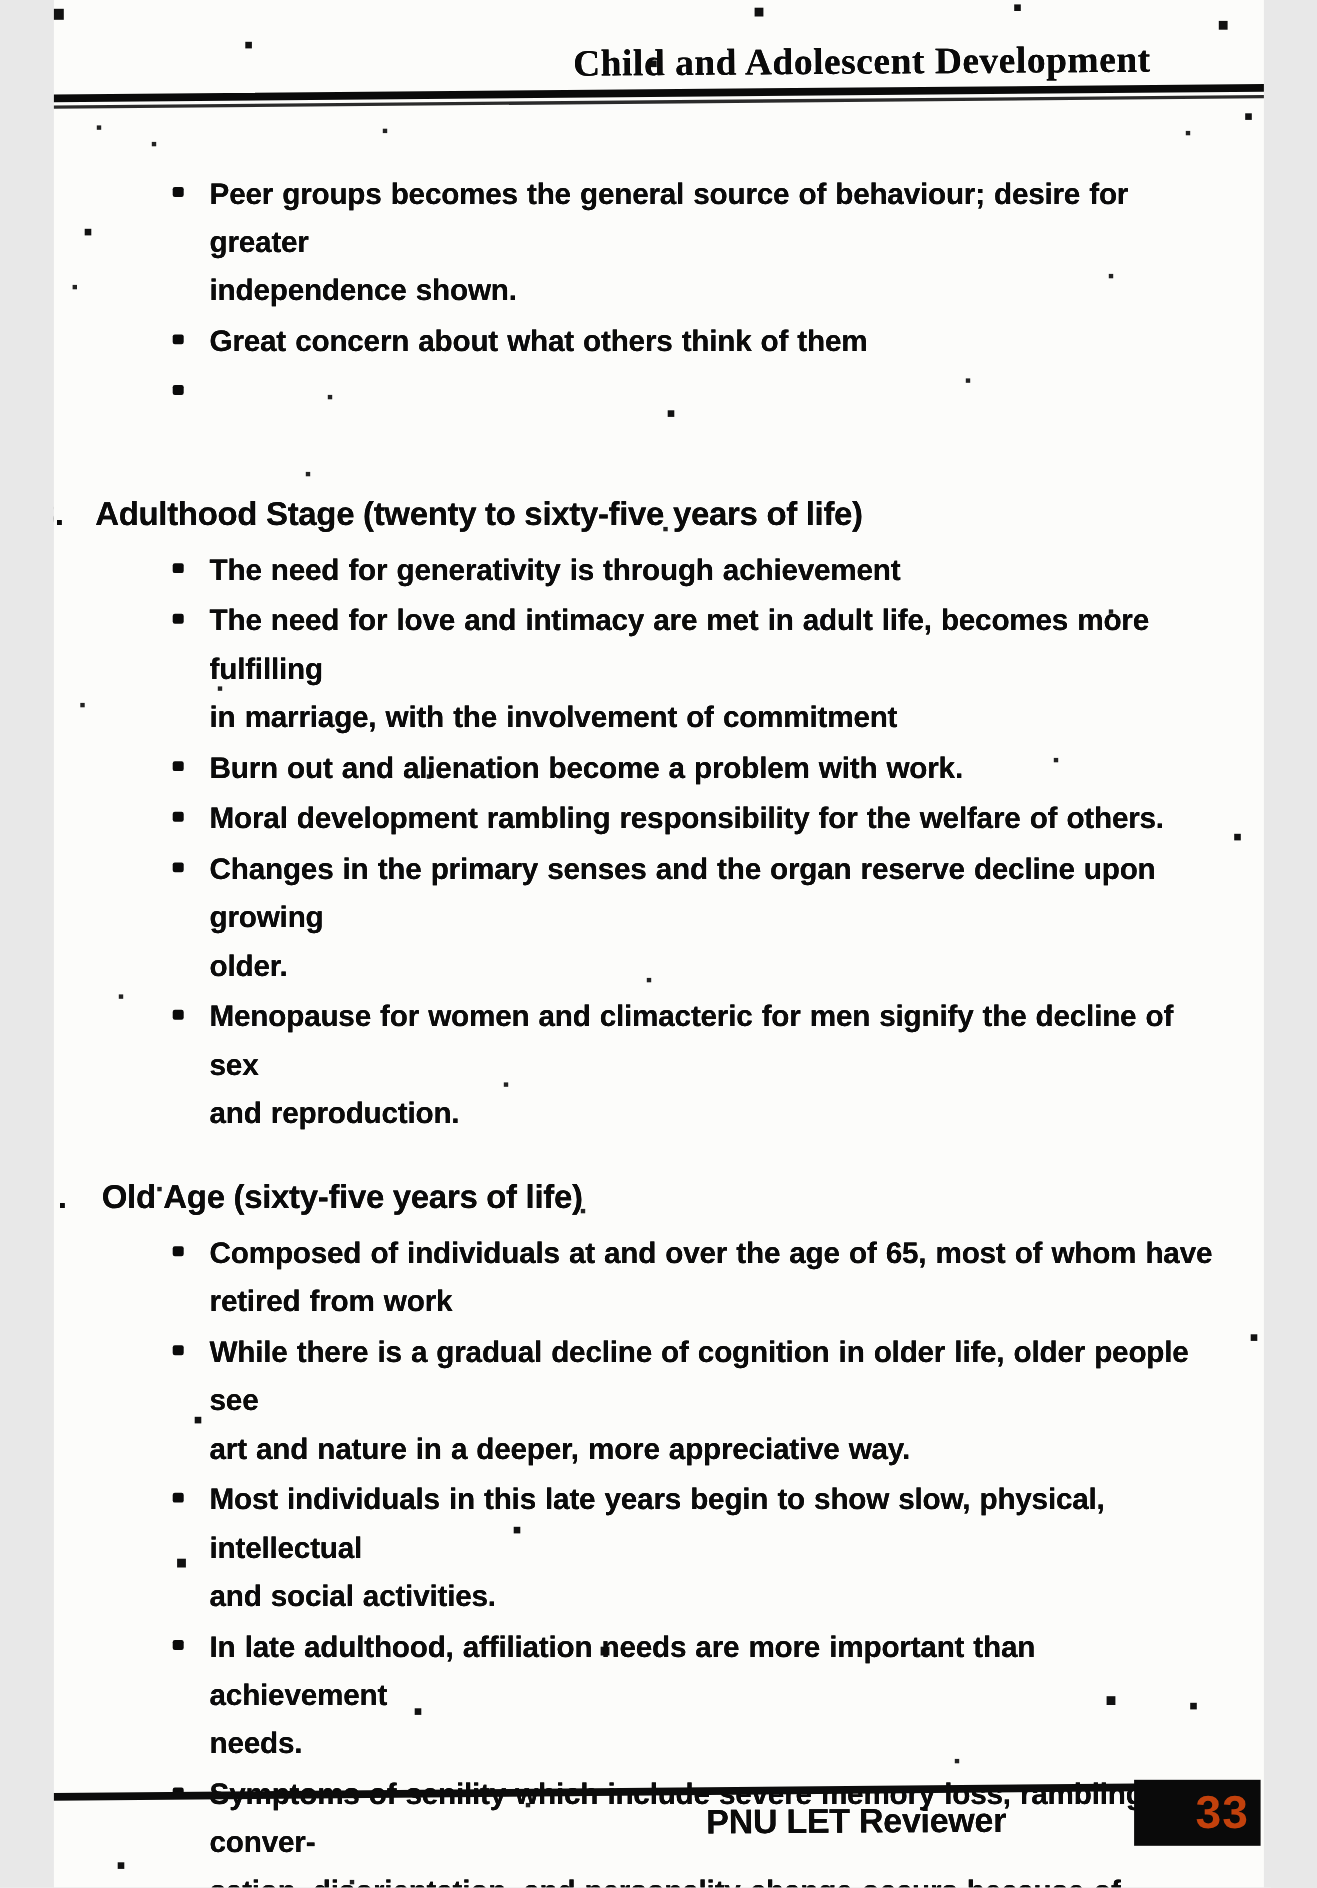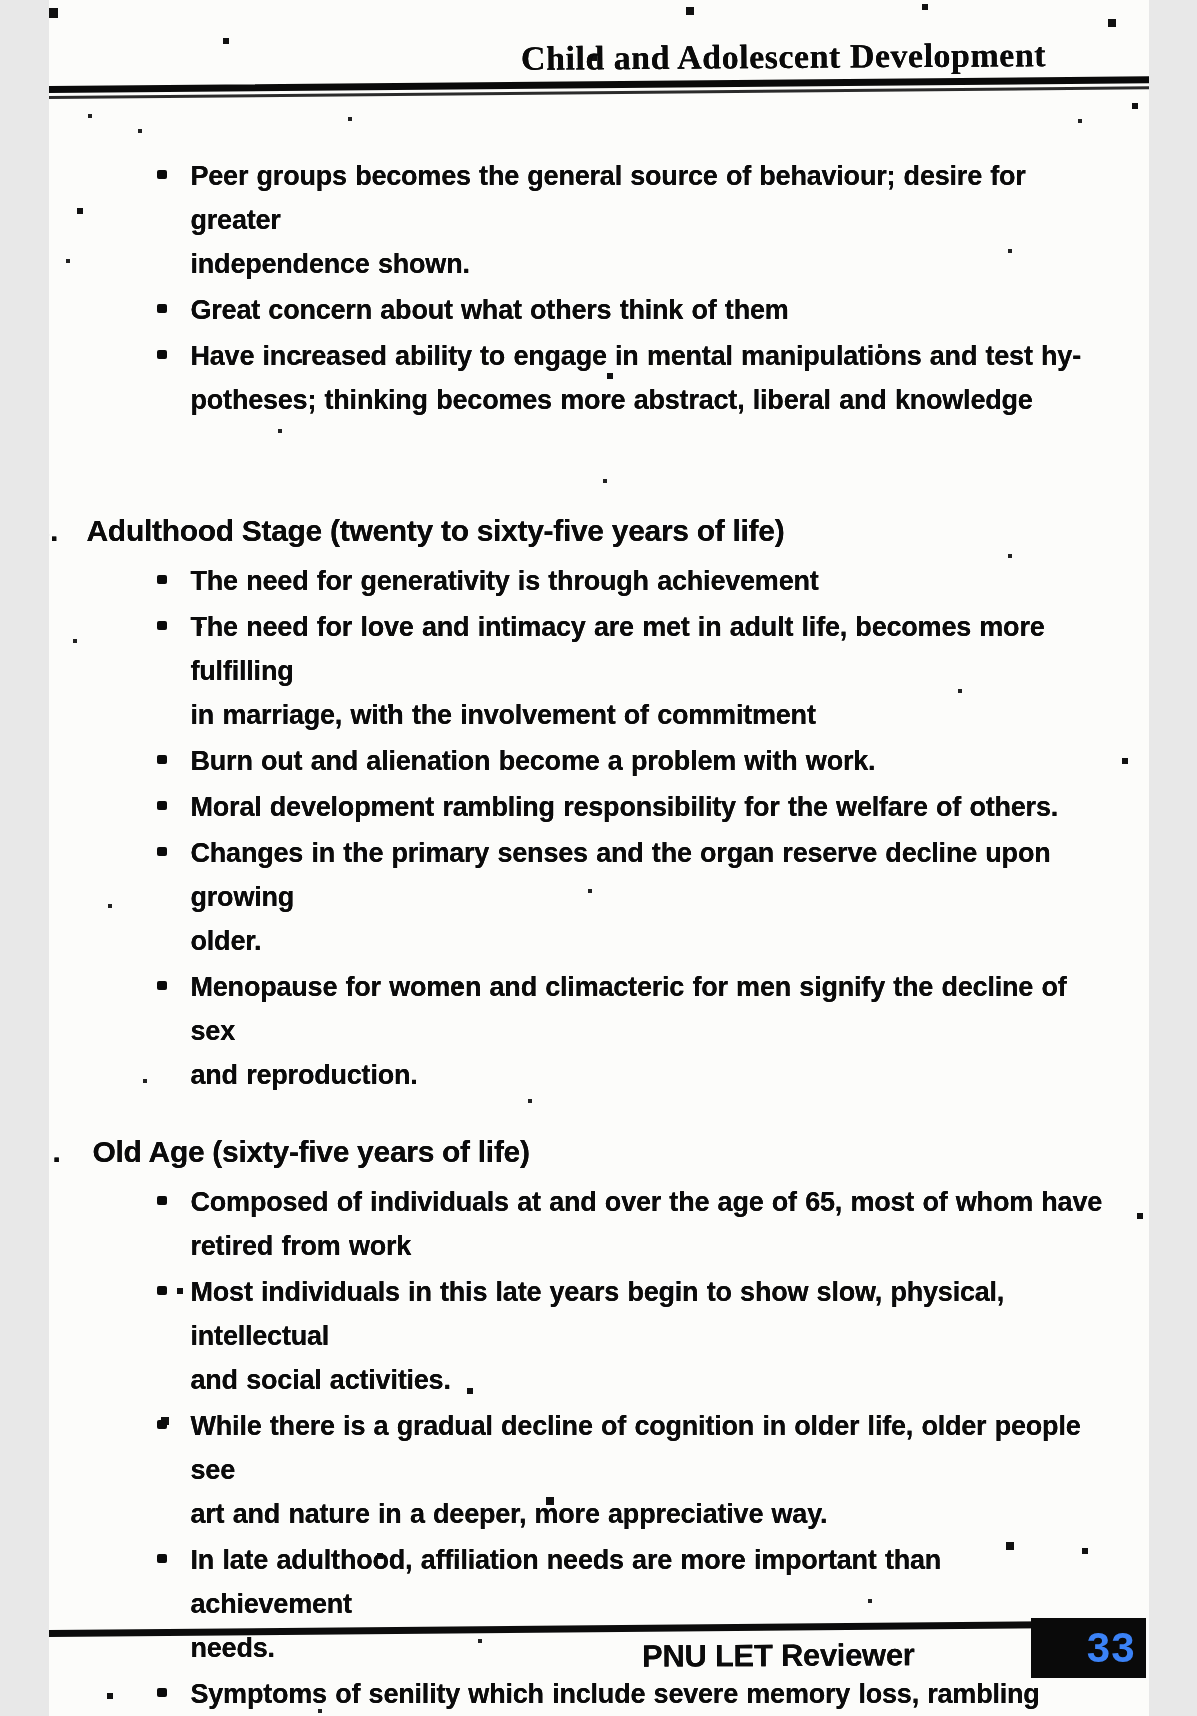--- a/index.html
+++ b/index.html
@@ -58,21 +58,21 @@
     position:absolute; top:1630px; left:-4px; width:1096px; height:7px;
     background:#0c0c0c; transform:rotate(-.5deg); transform-origin:left center;
   }
   .page-number-box{
     position:absolute; top:1618px; left:982px; width:115px; height:60px;
     background:#0a0a0a;
     display:flex; align-items:center; justify-content:flex-end;
     padding:0 10px 0 0; box-sizing:border-box;
   }
   .page-number-box .num{
-    color:#3b82f6; font-size:42px; font-weight:800; letter-spacing:1px;
+    color:#c2410c; font-size:42px; font-weight:800; letter-spacing:1px;
     font-family:"Liberation Sans", sans-serif;
   }
   .footer-label{
     position:absolute; top:1638px; right:234px;
     font-size:31px; font-weight:800; letter-spacing:-.3px;
     text-shadow:0 0 .6px #000;
     transform:rotate(-.3deg);
   }
   
   .noise{position:absolute;top:0;left:0;width:2px;height:2px;background:transparent;pointer-events:none;
@@ -117,22 +117,20 @@
             <span class="marker"></span>
             <span class="btext">Peer groups becomes the general source of behaviour; desire for greater
 independence shown.</span>
           </li>
           <li class="bullet">
             <span class="marker"></span>
             <span class="btext">Great concern about what others think of them</span>
           </li>
           <li class="bullet">
             <span class="marker"></span>
-            <span class="btext">Have increased ability to engage in mental manipulations and test  hy-
-potheses; thinking becomes more abstract, liberal and knowledge</span>
           </li>
         </ul>
       </section>
       <section class="section sec-adulthood">
         <div class="section-heading"><span class="section-number">3.</span><span>Adulthood Stage (twenty to sixty-five years of life)</span></div>
         <ul class="bullets">
           <li class="bullet">
             <span class="marker"></span>
             <span class="btext">The need for generativity is through achievement</span>
           </li>
@@ -164,27 +162,27 @@
       <section class="section sec-old-age">
         <div class="section-heading"><span class="section-number">.</span><span>Old Age (sixty-five years of life)</span></div>
         <ul class="bullets">
           <li class="bullet">
             <span class="marker"></span>
             <span class="btext">Composed of individuals at and over the age of 65, most of whom have
 retired from work</span>
           </li>
           <li class="bullet">
             <span class="marker"></span>
+            <span class="btext">While there is a gradual decline of cognition in older life, older people see
+art and nature in a deeper, more appreciative way.</span>
+          </li>
+          <li class="bullet">
+            <span class="marker"></span>
             <span class="btext">Most individuals in this late years begin to show slow, physical, intellectual
 and social activities.</span>
-          </li>
-          <li class="bullet">
-            <span class="marker"></span>
-            <span class="btext">While there is a gradual decline of cognition in older life, older people see
-art and nature in a deeper, more appreciative way.</span>
           </li>
           <li class="bullet">
             <span class="marker"></span>
             <span class="btext">In late adulthood, affiliation needs are more important than achievement
 needs.</span>
           </li>
           <li class="bullet">
             <span class="marker"></span>
             <span class="btext">Symptoms of senility which include severe memory loss, rambling conver-
 sation, disorientation, and personality change occurs because of dementia,

